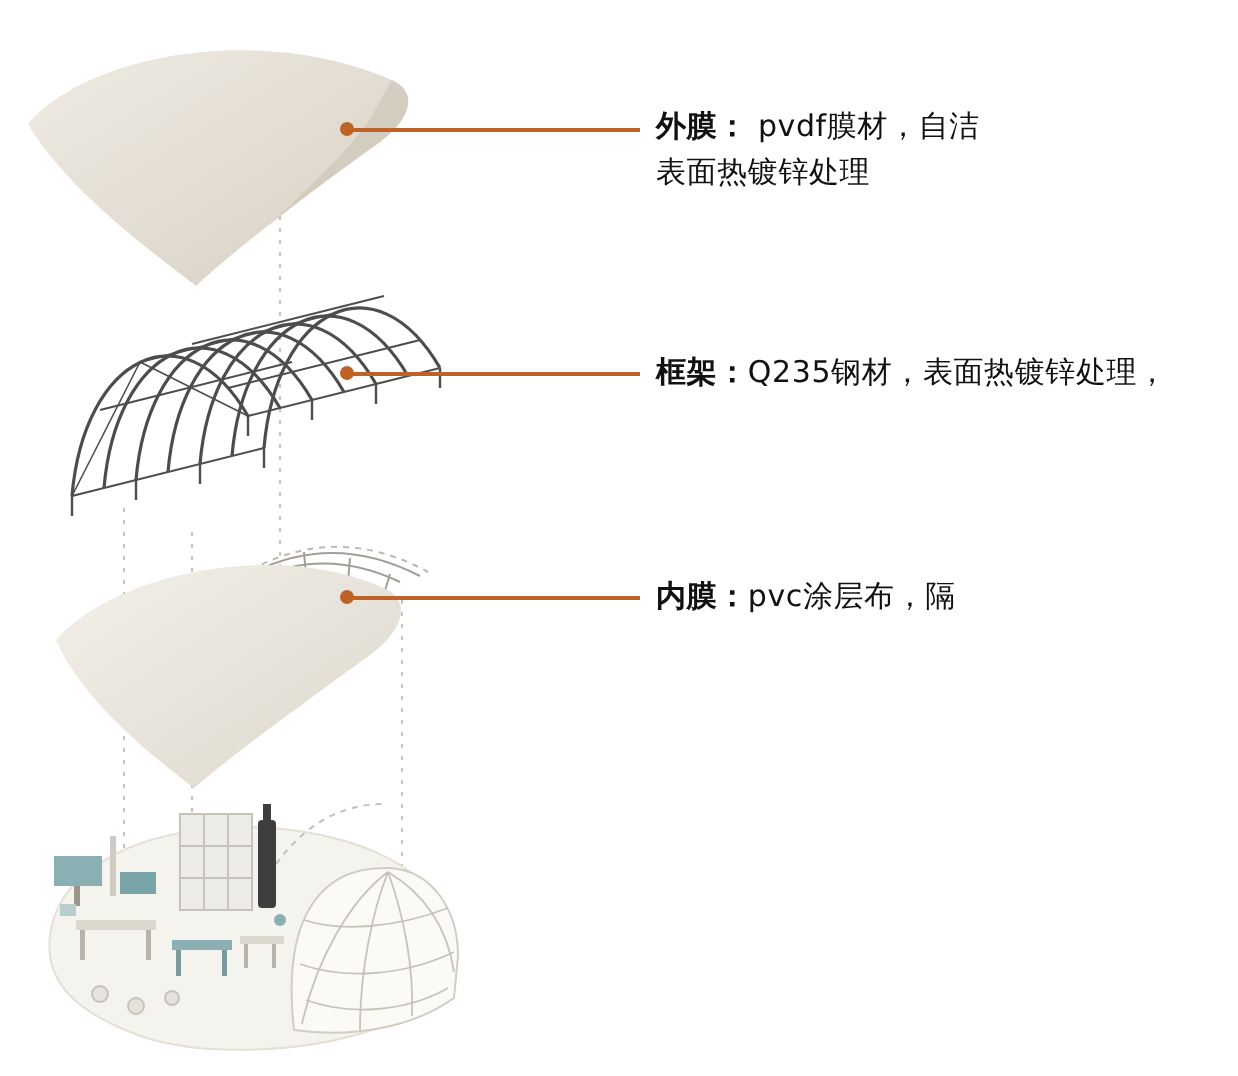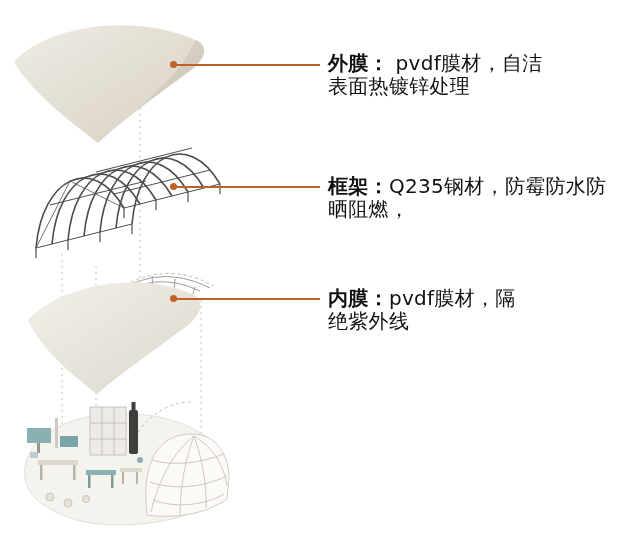--- a/index.html
+++ b/index.html
@@ -5,21 +5,21 @@
   html,body{margin:0;padding:0;background:#ffffff;}
   body{
     width:619px;height:538px;position:relative;overflow:hidden;
     font-family:"DejaVu Sans","Liberation Sans",sans-serif;
     color:var(--text-color,#111111);
   }
   .stage{position:absolute;inset:0;}
   svg{position:absolute;left:0;top:0;}
 
   
-  .annotation{position:absolute;font-size:20px;line-height:23px;letter-spacing:.3px;}
+  .annotation{position:absolute;font-size:15px;line-height:23px;letter-spacing:.3px;}
   .annotation .lbl{font-weight:bold;}
   .leader{position:absolute;height:2px;background:var(--leader-line,#BE6228);}
   .leader-dot{position:absolute;width:7px;height:7px;border-radius:50%;background:var(--leader-line,#BE6228);}
 
   
   .guides line{stroke:var(--guide-color,#C6C2BA);stroke-width:1;stroke-dasharray:2 4;}
   .frame path, .frame line{fill:none;stroke:var(--frame-color,#4D4D4D);}
   .frame .rib{stroke-width:1.6;}
   .frame .purlin{stroke-width:1;}
   .frame .leg{stroke-width:1.2;}
@@ -148,23 +148,22 @@
   <div class="leader" style="left:176px;top:64px;width:144px;"></div>
   <div class="leader-dot" style="left:170px;top:61px;"></div>
   <div class="annotation" style="left:328px;top:52px;width:260px;">
     <div><span class="lbl">外膜：</span><span> pvdf膜材，自洁</span></div>
     <div>表面热镀锌处理</div>
   </div>
 
   <div class="leader" style="left:176px;top:186px;width:144px;"></div>
   <div class="leader-dot" style="left:170px;top:183px;"></div>
   <div class="annotation" style="left:328px;top:175px;width:285px;">
-    <div><span class="lbl">框架：</span><span>Q235钢材，防霉防水防晒阻燃，</span></div>
+    <div><span class="lbl">框架：</span><span>Q235钢材，表面热镀锌处理，</span></div>
   </div>
 
   <div class="leader" style="left:176px;top:298px;width:144px;"></div>
   <div class="leader-dot" style="left:170px;top:295px;"></div>
   <div class="annotation" style="left:328px;top:287px;width:260px;">
-    <div><span class="lbl">内膜：</span><span>pvdf膜材，隔</span></div>
-    <div>绝紫外线</div>
+    <div><span class="lbl">内膜：</span><span>pvc涂层布，隔</span></div>
   </div>
 
 </div>
 
 </body></html>

